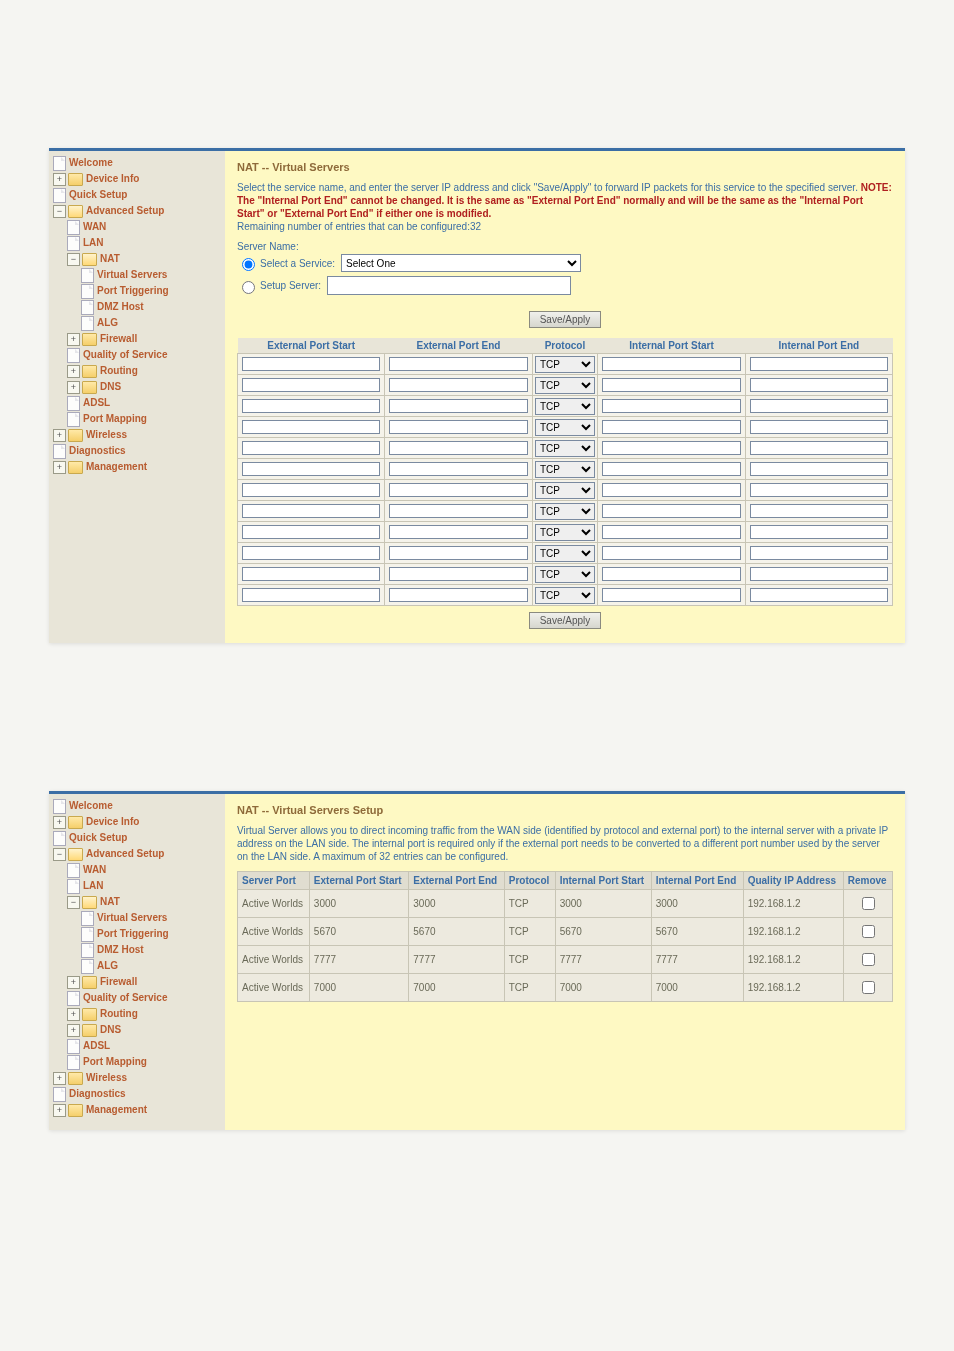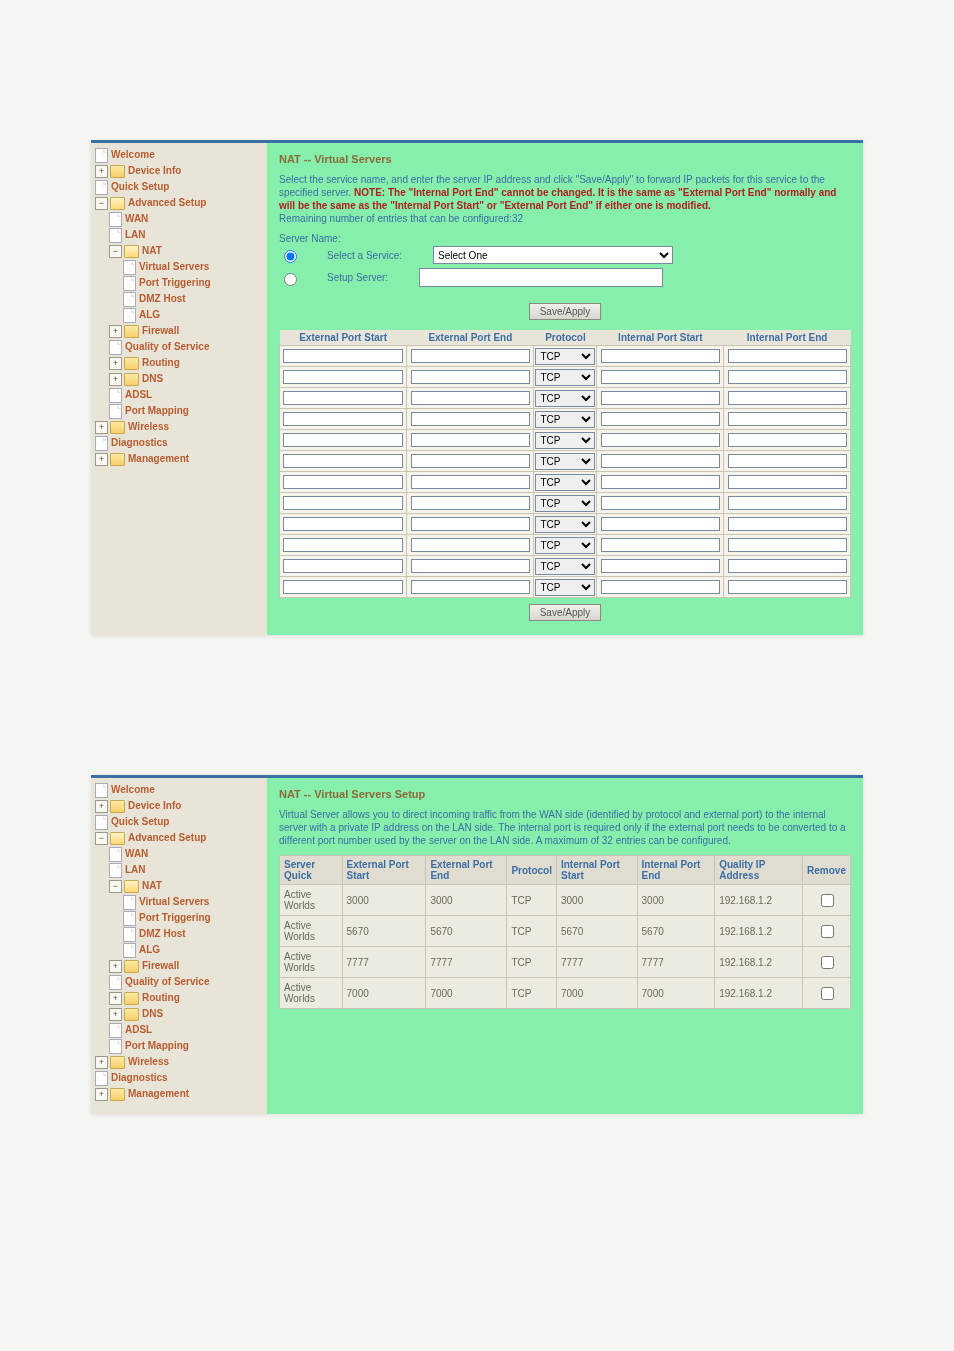--- a/index.html
+++ b/index.html
@@ -5,24 +5,24 @@
   body {
     margin: 0;
     padding: 0;
     background: #f5f5f2;
     font-family: Verdana, Arial, sans-serif;
     font-size: 10px;
     width: 954px;
   }
   .panel {
     display: flex;
-    background: #86efac;
+    background: #fef9c3;
     border-top: 3px solid #3b6ea5;
-    margin: 0 auto 40px auto;
-    width: 772px;
+    margin: 8px auto 40px auto;
+    width: 856px;
     box-shadow: 0 1px 4px rgba(0,0,0,0.1);
   }
   .sidebar {
     width: 170px;
     background: #e8e5d8;
     padding: 4px 2px 12px 4px;
     font-size: 10px;
   }
   .tree-item {
     display: flex;
@@ -102,21 +102,20 @@
     margin-bottom: 8px;
   }
   .description .note {
     color: #b02020;
     font-weight: bold;
   }
   .form-row {
     display:flex;
     align-items:center;
     margin-bottom:4px;
-    gap:25px;
   }
   .form-row .lbl {
     color:#3b6ea5;
     font-size:10px;
     min-width:110px;
   }
   .form-row input[type=text] {
     font-size:10px;
     padding:1px 3px;
     border:1px solid #7a8aa0;
@@ -568,21 +567,21 @@
   </div>
 
   <div class="main">
     <h3>NAT -- Virtual Servers Setup</h3>
     <div class="description">Virtual Server allows you to direct incoming traffic from the WAN side (identified by protocol and external port) to the internal server with a private IP address on the LAN side. The internal port is required only if the external port needs to be converted to a different port number used by the server on the LAN side. A maximum of 32 entries can be configured.</div>
 
 
     <table class="list-table">
       <thead>
         <tr>
-          <th>Server Quick</th>
+          <th>Server Port</th>
           <th>External Port Start</th>
           <th>External Port End</th>
           <th>Protocol</th>
           <th>Internal Port Start</th>
           <th>Internal Port End</th>
           <th>Quality IP Address</th>
           <th>Remove</th>
         </tr>
       </thead>
       <tbody id="list-rows">

